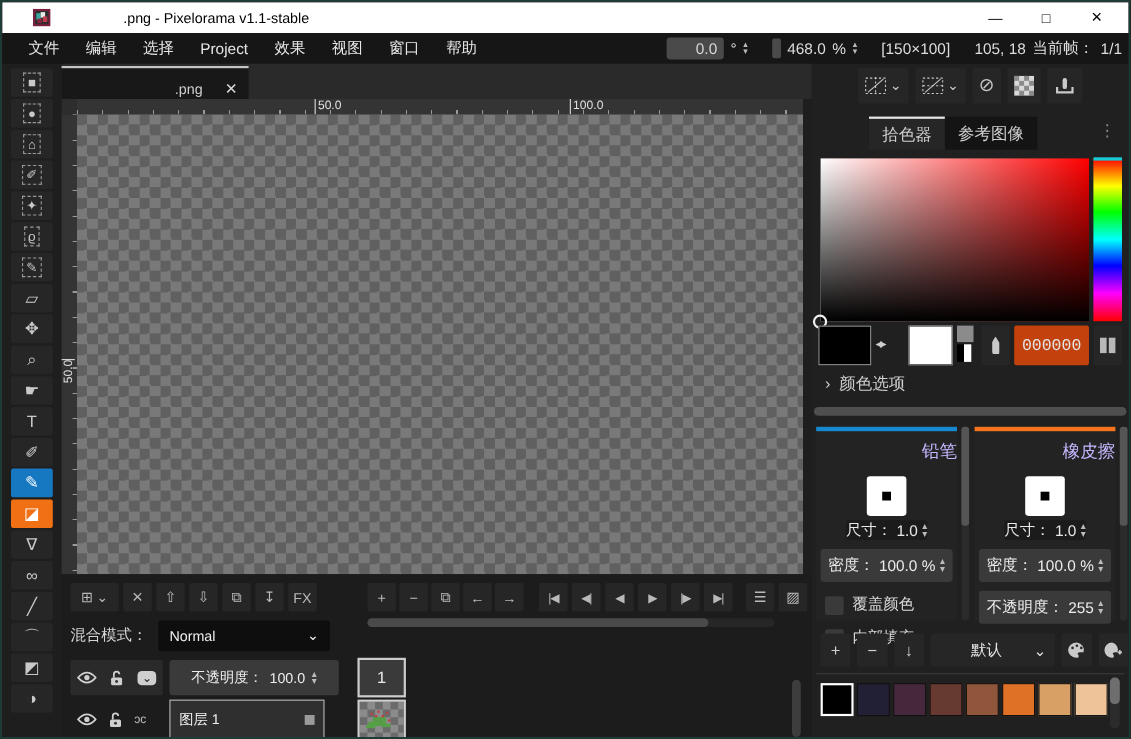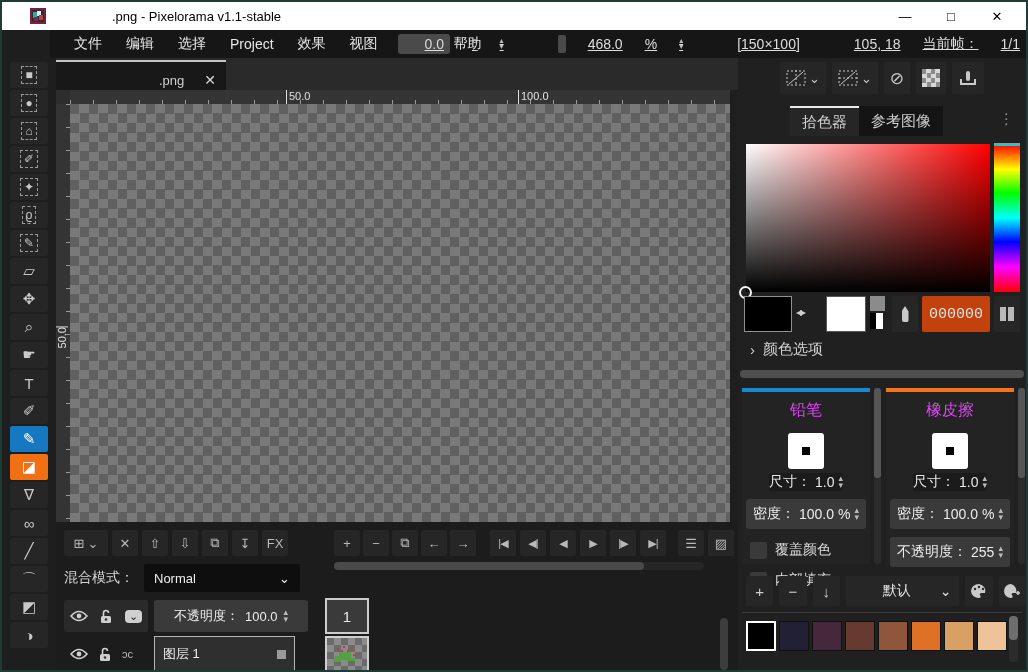--- a/index.html
+++ b/index.html
@@ -12,24 +12,24 @@
   .titlebar { position:absolute; left:0; right:0; top:0; height:28px; background:#ffffff;
               display:flex; align-items:center; color:#111; }
   .app-icon { margin-left:28px; width:16px; height:16px; }
   .title-text { margin-left:66px; font-size:13px; color:#000; }
   .win-controls { position:absolute; right:6px; top:0; height:28px; display:flex; }
   .win-btn { width:46px; height:28px; display:flex; align-items:center; justify-content:center;
              color:#000; font-size:13px; cursor:default; }
 
   
   .menubar { position:absolute; left:0; right:0; top:28px; height:28px; background:#161616;
-             display:flex; align-items:center;margin-left:48px; }
+             display:flex; align-items:center; }
   #menu-items { display:flex; align-items:center; padding-left:12px; gap:0; }
   .menu-item { padding:4px 12px; color:#e6e6e6; font-size:14px; }
-  .menu-right { position:absolute; right:6px; top:0; height:28px; display:flex; align-items:center; gap:22px; color:#ddd; font-size:14px;text-decoration:underline; }
+  .menu-right { position:absolute; right:6px; top:0; height:28px; display:flex; align-items:center; gap:6px; color:#ddd; font-size:14px; }
   .rot-box { width:52px; height:20px; background:#4a4a4a; border-radius:3px; color:#d8d8d8;
              display:flex; align-items:center; justify-content:flex-end; padding-right:6px; }
   .spin-col { display:flex; flex-direction:column; line-height:6px; font-size:8px; color:#bbb; }
   .zoom-thumb { width:8px; height:18px; background:#4a4a4a; border-radius:2px; }
   .menu-right .sep { width:10px; }
 
   
   .toolcol { position:absolute; left:0; top:56px; width:54px; bottom:0; background:#1e1e1e;
              display:flex; flex-direction:column; align-items:center; padding-top:4px; gap:2px; }
   .tool { width:38px; height:26px; background:#262626; display:flex; align-items:center;
@@ -142,21 +142,21 @@
   .mode-btn i { display:block; width:6px; height:14px; background:#b9b9b9; }
 
   .color-options { position:absolute; left:12px; top:282px; display:flex; align-items:center; gap:8px;
       color:#cfcfcf; font-size:15px; }
   .rp-hscroll { position:absolute; left:2px; top:312px; width:284px; height:8px; background:#4f4f4f; border-radius:4px; }
 
   .tool-panels { position:absolute; left:0; top:326px; width:100%; height:180px; }
   .tp { position:absolute; top:4px; width:128px; height:176px; background:#232323; }
   .tp.left { left:4px; } .tp.right { left:148px; }
   .tp .accent { height:4px; width:100%; }
-  .tp .tp-title { text-align:center; margin-top:8px; font-size:16px; color:#d946ef; }
+  .tp .tp-title { text-align:right; margin-top:8px; font-size:16px; color:#c4b5fd; }
   .brush-row { display:flex; margin:12px 4px 0 4px; gap:4px; align-items:center;flex-direction:column; }
   .brush-btn { width:36px; height:36px; background:#fff; border-radius:3px; display:flex;
       align-items:center; justify-content:center; }
   .brush-dot { width:8px; height:8px; background:#000; }
   .size-spin { flex:1; height:36px; background:#1b1b1b; border-radius:3px; display:flex;
       align-items:center; justify-content:center; gap:4px; color:#e8e8e8; font-size:14px; }
   .pct-spin { margin:8px 4px 0 4px; height:30px; background:#3a3a3a; border-radius:3px; display:flex;
       align-items:center; justify-content:center; gap:4px; color:#ececec; font-size:14px; }
   .chk-row { display:flex; align-items:center; gap:8px; margin:12px 4px 0 8px; color:#dcdcdc; font-size:14px; }
   .chk { width:17px; height:17px; background:#3a3a3a; border-radius:2px; }

